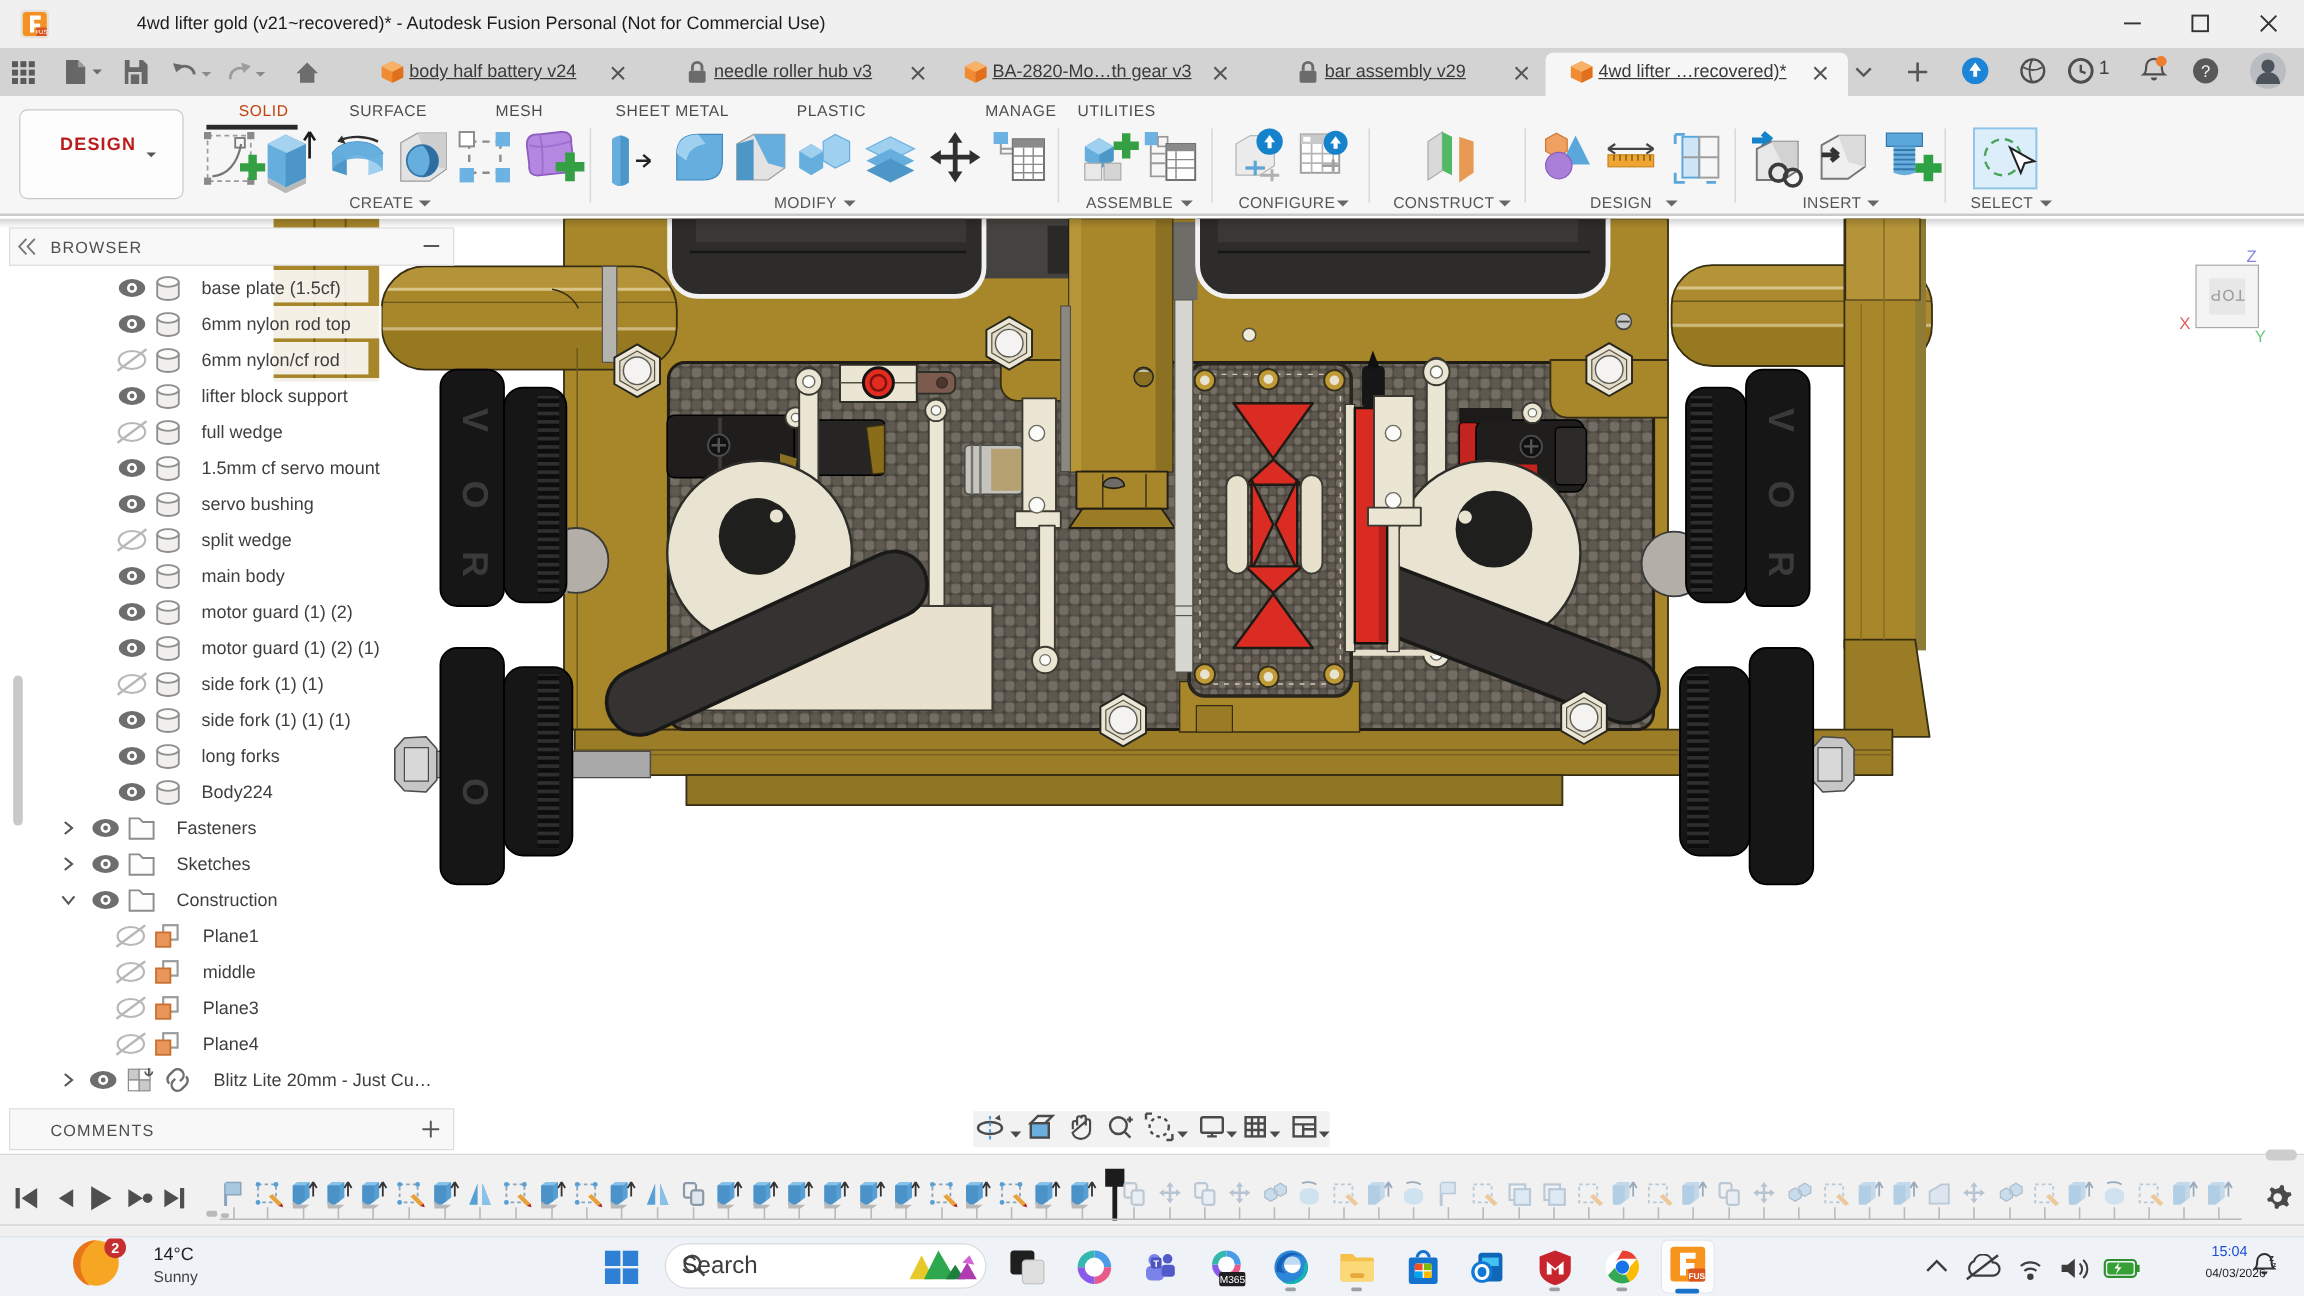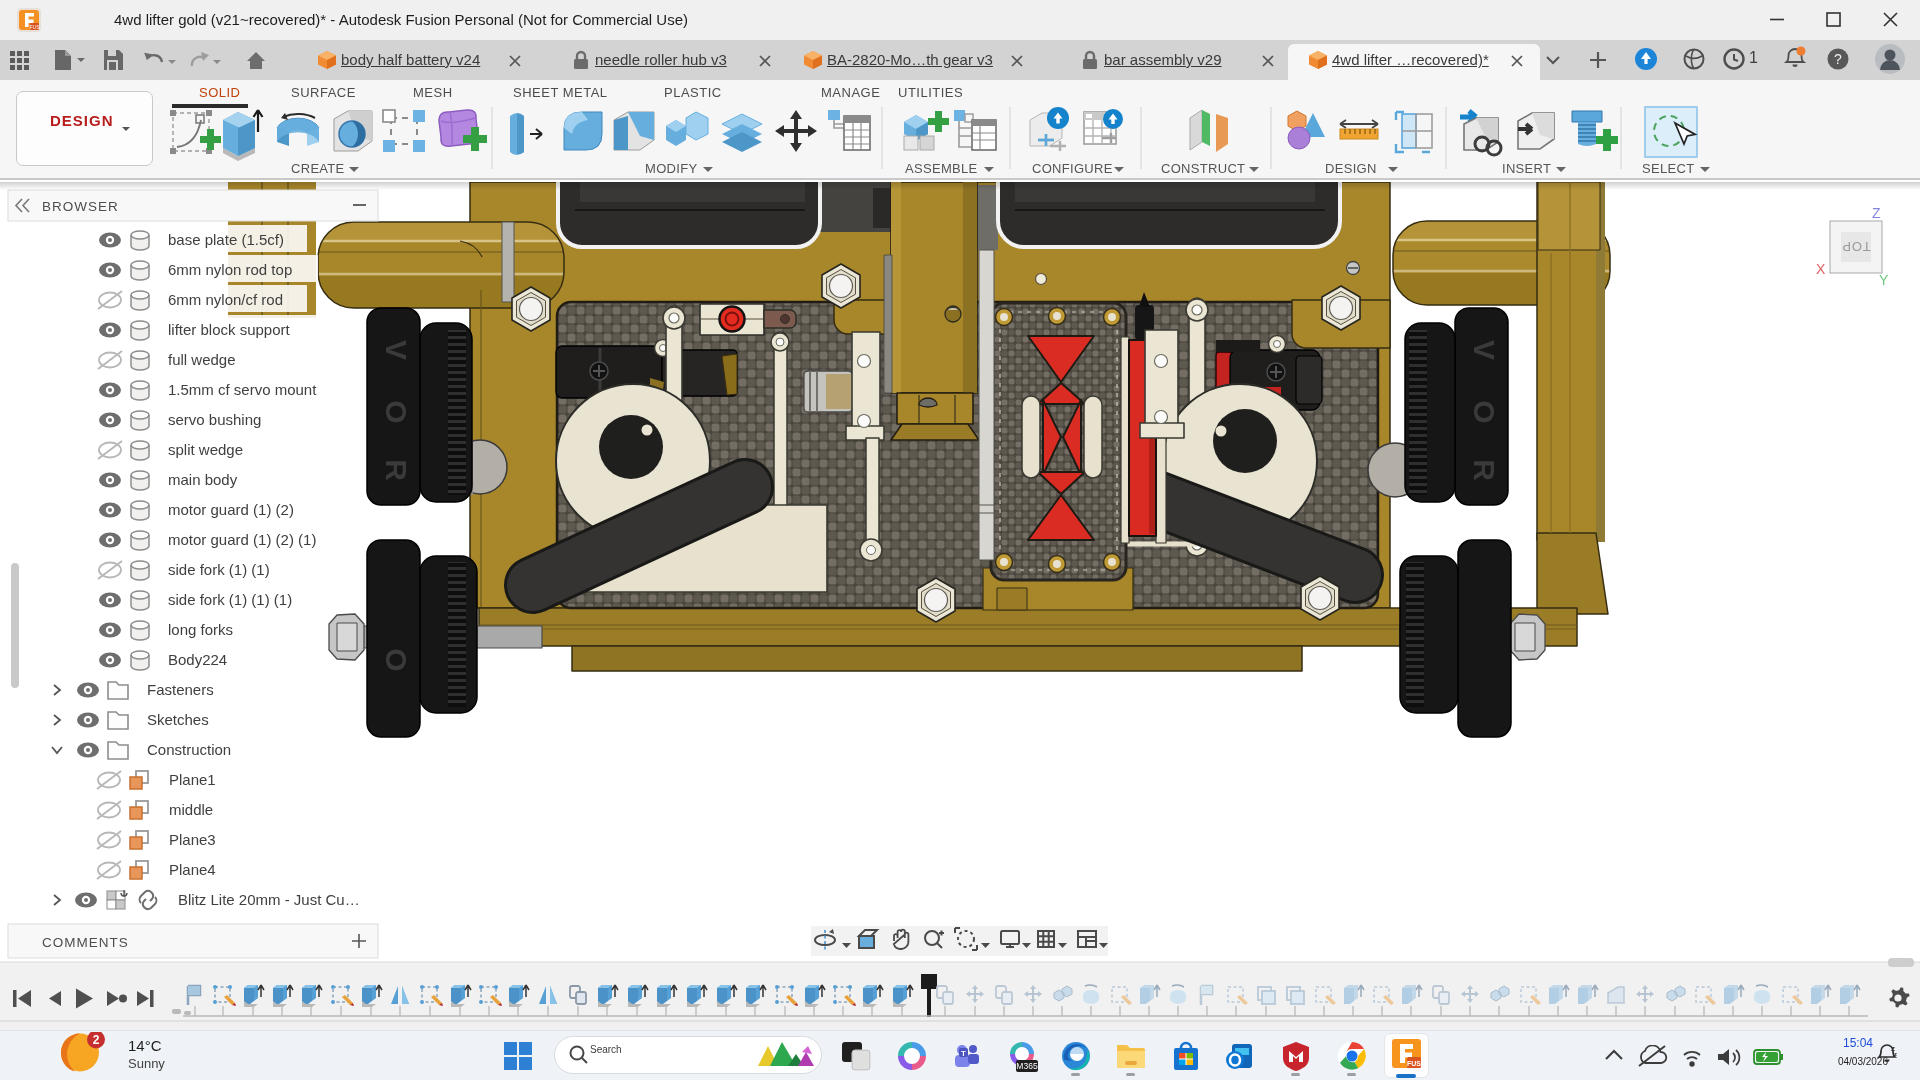--- a/index.html
+++ b/index.html
@@ -1075,21 +1075,21 @@
   <rect x="0" y="0" width="13" height="13" fill="#2e80d4"></rect>
       <rect x="15" y="0" width="13" height="13" fill="#2e80d4"></rect>
   <rect x="0" y="15" width="13" height="13" fill="#2e80d4"></rect>
       <rect x="15" y="15" width="13" height="13" fill="#2e80d4"></rect>
  </svg>
  <div class="abs" style="left:554px;top:5px;width:268px;height:38px;background:#fff;border:1px solid #d8dbe0;border-radius:19px"></div>
  <svg class="abs" style="left:568px;top:13px" width="22" height="22">
       <circle cx="9" cy="9" r="6.5" fill="none" stroke="#474747" stroke-width="2"></circle>
       <line x1="13.5" y1="13.5" x2="19" y2="19" stroke="#474747" stroke-width="2"></line>
     </svg>
- <div class="abs" style="left:590px;top:13px;font-size:10px;color:#3c3c3c">Search</div>
+ <div class="abs" style="left:568px;top:13px;font-size:20px;color:#3c3c3c">Search</div>
  <svg class="abs" style="left:752px;top:7px" width="64" height="34" viewBox="0 0 64 34">
   <path d="M6 28 L16 8 L26 28 Z" fill="#e8c92c"></path>
   <path d="M18 28 L30 4 L44 28 Z" fill="#2ea84e"></path>
   <path d="M36 28 L44 16 L52 28 Z" fill="#1e7e3e"></path>
   <path d="M46 28 L54 14 L62 28 Z" fill="#b03ab0"></path>
   <path d="M50 14 l6 -6 4 8 Z" fill="#d463d4"></path>
  </svg>
  <svg class="abs" style="left:840px;top:9px" width="32" height="32" viewBox="0 0 32 32">
   <rect x="2" y="2" width="20" height="20" rx="3" fill="#1f1f1f"></rect>
   <rect x="12" y="10" width="18" height="20" rx="3" fill="#fff" stroke="#cfcfcf"></rect>

